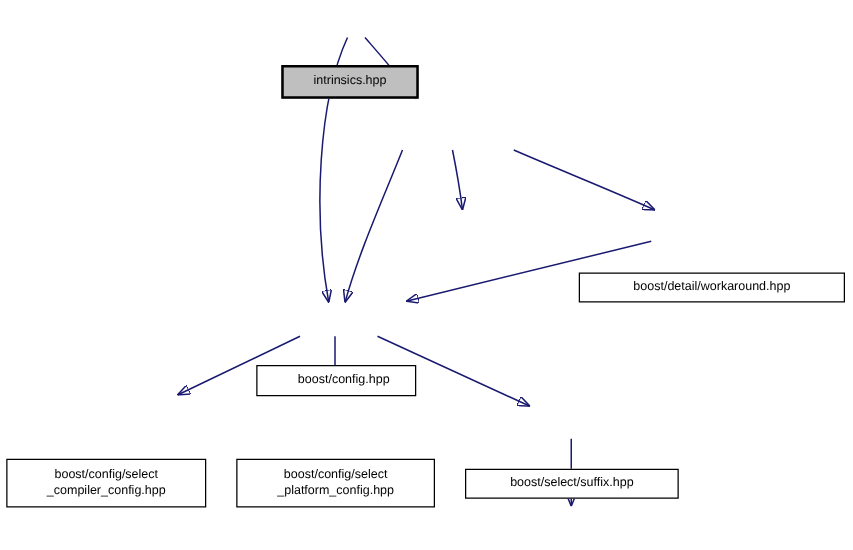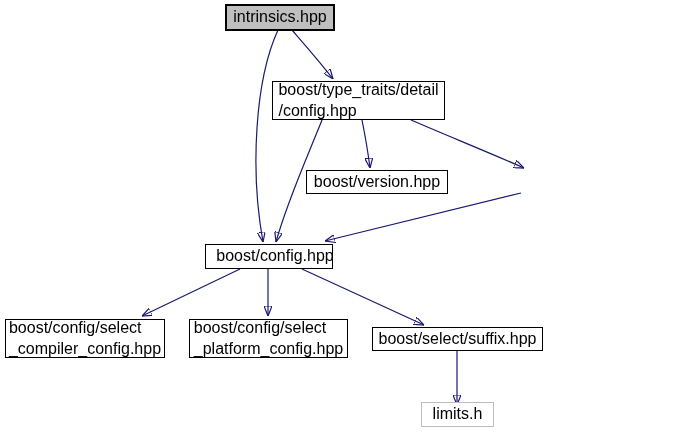--- a/index.html
+++ b/index.html
@@ -20,27 +20,28 @@
     overflow:hidden;
   }
   .edges{position:absolute;left:0;top:0;width:682px;height:440px;}
   .edges path{stroke:var(--edge-color);stroke-width:1.2;fill:none;}
   .node{
     position:absolute;
     box-sizing:border-box;
     border:1px solid var(--node-border);
     background:var(--node-fill);
     color:var(--text-color);
-    font-size:16px;
+    font-size:10px;
     line-height:1.28;
     display:flex;
     align-items:center;
     justify-content:center;
-    text-align:left;
+    text-align:center;
     white-space:pre-line;
+    margin-top:48px;
   }
   .node.highlight{background:var(--highlight-fill);border-width:2px;}
   .node.external{border-color:var(--external-border);}
 </style>
 </head>
 <body>
 
 <div class="graph">
 
   <svg class="edges" width="682" height="440" viewBox="0 0 682 440" xmlns="http://www.w3.org/2000/svg">
@@ -56,25 +57,23 @@
     <path marker-end="url(#arrow)" d="M322,120 C306,160 287,202 276,242"></path>
     <path marker-end="url(#arrow)" d="M521,193 L325,241"></path>
     <path marker-end="url(#arrow)" d="M240,269 L142,316"></path>
     <path marker-end="url(#arrow)" d="M268,269 L268,316"></path>
     <path marker-end="url(#arrow)" d="M302,269 L424,325"></path>
     <path marker-end="url(#arrow)" d="M457,351 L457,405"></path>
   </svg>
 
   <div class="node highlight" style="left:225px;top:4px;width:110px;height:27px;">intrinsics.hpp</div>
 
-  <div class="node" style="left:272px;top:81px;width:173px;height:39px;">boost/type_traits/detail
-/config.hpp</div>
 
-  <div class="node" style="left:306px;top:170px;width:142px;height:24px;">boost/version.hpp</div>
 
+  <div class="node" style="left:463px;top:170px;width:213px;height:24px;">boost/detail/workaround.hpp</div>
 
   <div class="node" style="left:205px;top:244px;width:128px;height:25px;padding-left:12px;">boost/config.hpp</div>
 
   <div class="node" style="left:5px;top:319px;width:160px;height:39px;">boost/config/select
 _compiler_config.hpp</div>
 
   <div class="node" style="left:189px;top:319px;width:159px;height:39px;">boost/config/select
 _platform_config.hpp</div>
 
   <div class="node" style="left:372px;top:327px;width:171px;height:24px;">boost/select/suffix.hpp</div>

